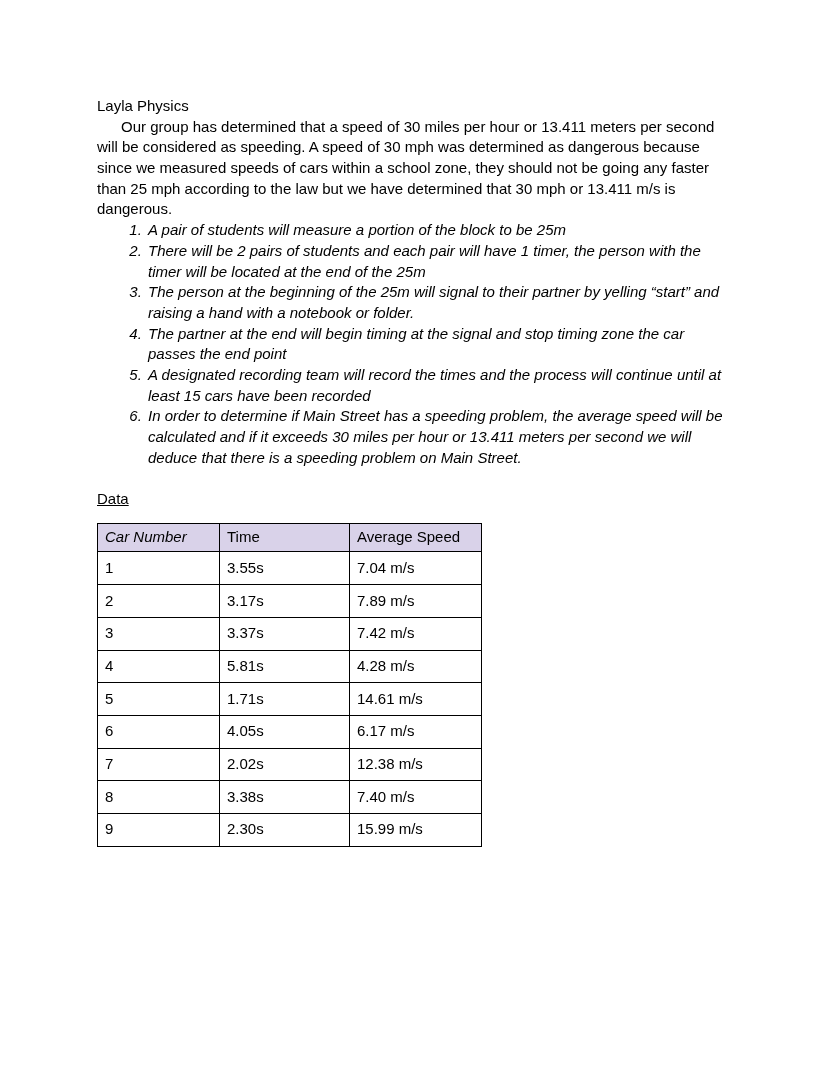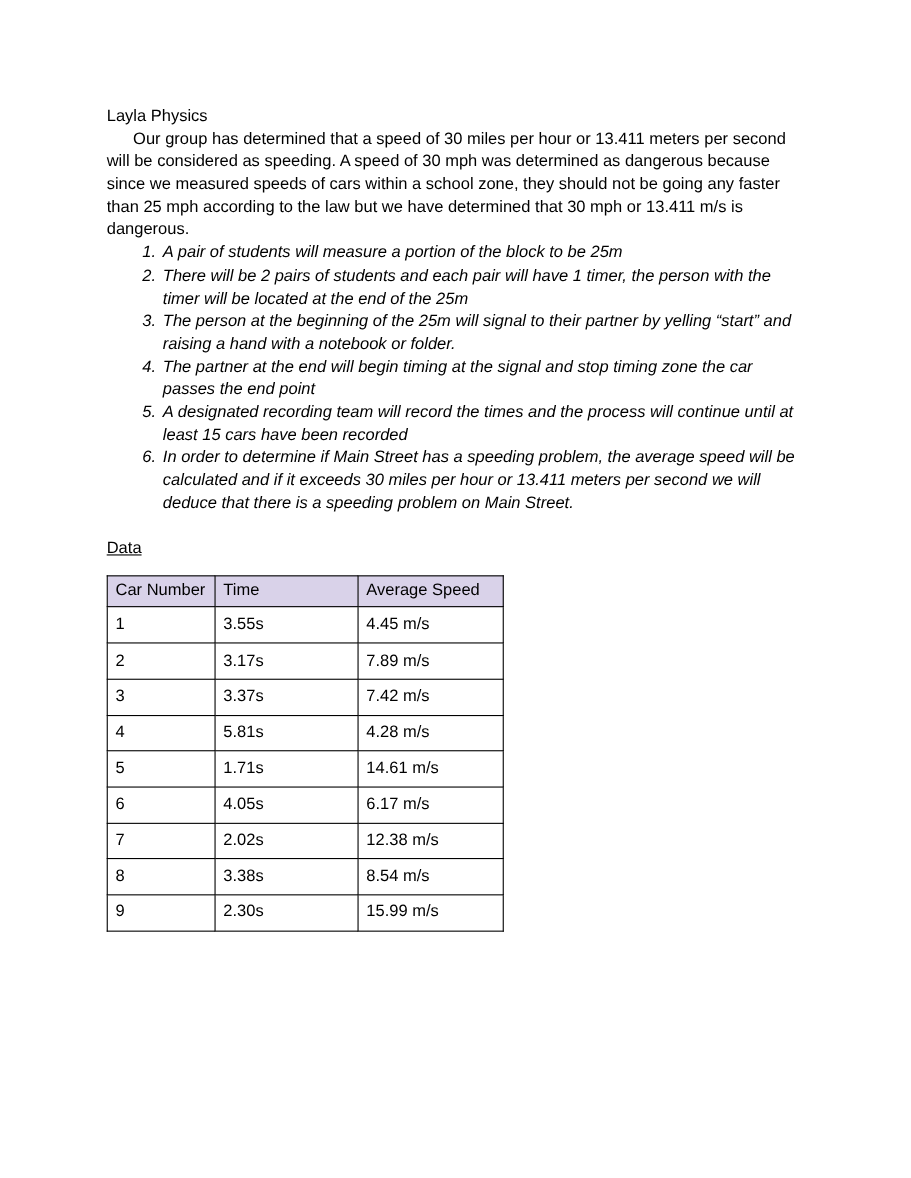--- a/index.html
+++ b/index.html
@@ -47,21 +47,21 @@
     vertical-align: top;
     font-weight: normal;
     font-size: 15px;
   }
   table.data-table th {
     padding: 3px 7px 4px 7px;
   }
   table.data-table td {
     padding: 5.5px 7px;
   }
-  .col-car   { width: 98px; }
+  .col-car   { width: 122px; font-style: italic; }
   .col-time  { width: 130px; }
   .col-speed { width: 132px; }
 </style>
 </head>
 <body>
 
 <div class="page">
 
   <p class="doc-line">Layla Physics</p>
 
@@ -83,21 +83,21 @@
       <tr style="background: rgb(217, 210, 233);">
         <th class="col-car">Car Number</th>
         <th class="col-time">Time</th>
         <th class="col-speed">Average Speed</th>
       </tr>
     </thead>
     <tbody>
       <tr>
         <td>1</td>
         <td>3.55s</td>
-        <td>4.45 m/s</td>
+        <td>7.04 m/s</td>
       </tr>
       <tr>
         <td>2</td>
         <td>3.17s</td>
         <td>7.89 m/s</td>
       </tr>
       <tr>
         <td>3</td>
         <td>3.37s</td>
         <td>7.42 m/s</td>
@@ -118,21 +118,21 @@
         <td>6.17 m/s</td>
       </tr>
       <tr>
         <td>7</td>
         <td>2.02s</td>
         <td>12.38 m/s</td>
       </tr>
       <tr>
         <td>8</td>
         <td>3.38s</td>
-        <td>8.54 m/s</td>
+        <td>7.40 m/s</td>
       </tr>
       <tr>
         <td>9</td>
         <td>2.30s</td>
         <td>15.99 m/s</td>
       </tr>
     </tbody>
   </table>
 
 </div>

